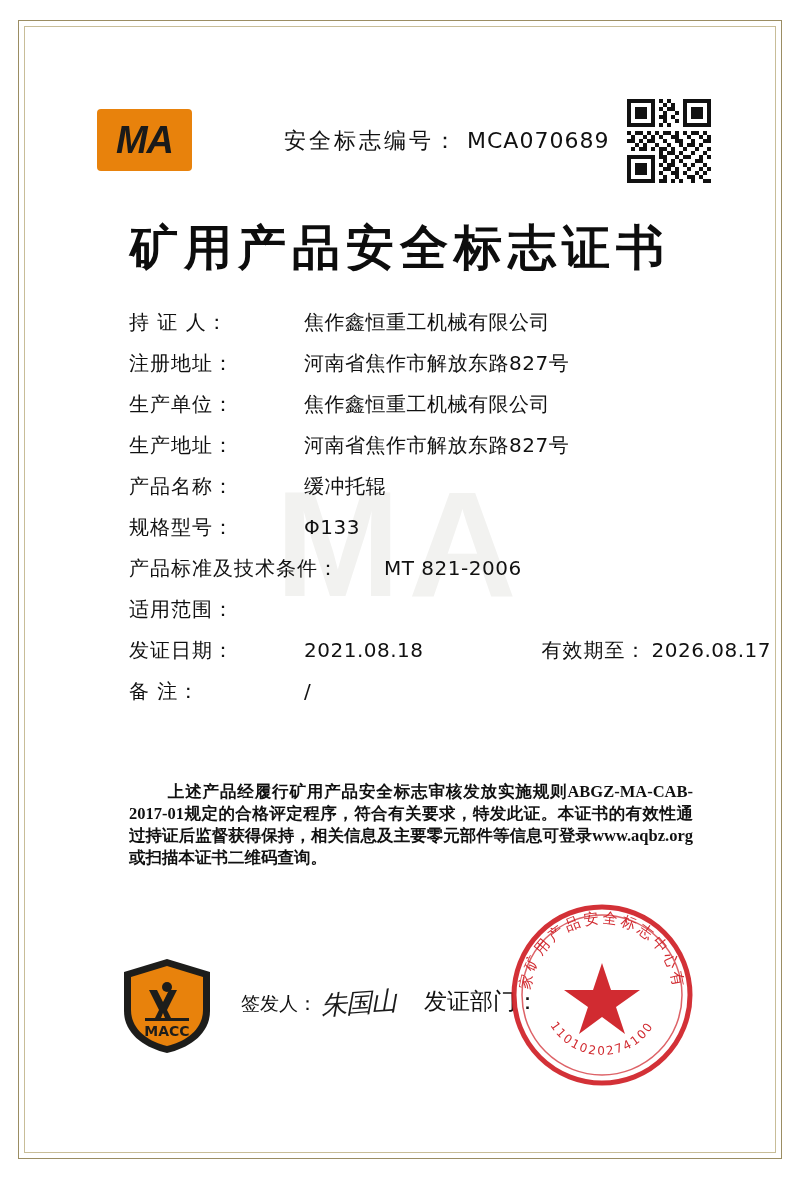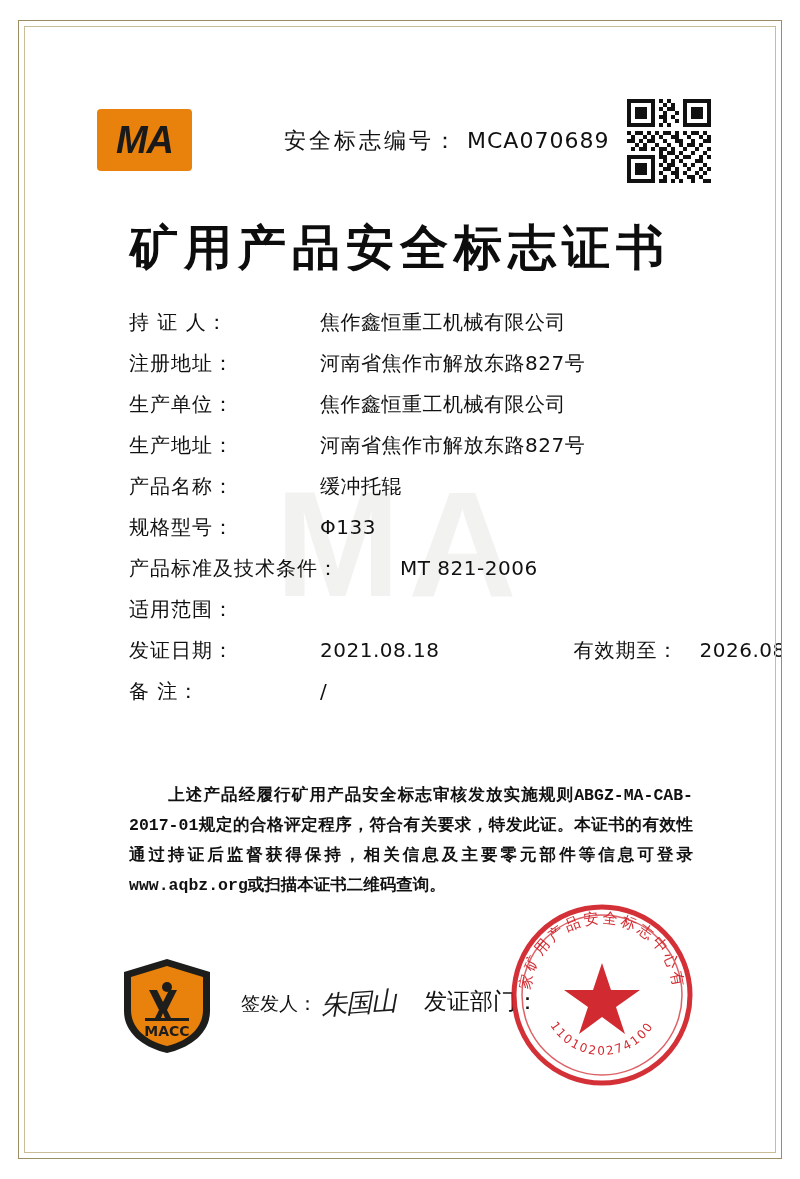--- a/index.html
+++ b/index.html
@@ -76,32 +76,31 @@
     position:absolute;left:0;right:0;top:195px;text-align:center;
     font-size:48px;font-weight:bold;color:#0d0d0d;letter-spacing:6px;
     font-family:"DejaVu Sans", sans-serif;
   }
 
   .fields{position:absolute;left:110px;top:288px;right:90px;}
   .field{
     display:flex;align-items:baseline;margin-bottom:14px;
     font-size:20px;color:#111;
     font-family:"DejaVu Sans", sans-serif;
-    gap:16px;
   }
   .field .f-label{
     width:175px;flex:none;letter-spacing:1px;font-weight:500;
   }
   .field .f-value{font-weight:500;letter-spacing:0.5px;}
   .field .f-label2{margin-left:118px;width:110px;flex:none;letter-spacing:1px;}
 
   .paragraph{
     position:absolute;left:110px;right:88px;top:760px;
-    font-size:16.5px;line-height:30px;color:#111;text-align:justify;
-    font-family:Liberation Mono, monospace;font-weight:bold;
+    font-size:16.5px;line-height:22px;color:#111;text-align:justify;
+    font-family:Liberation Serif, serif;font-weight:bold;
   }
   .paragraph .indent{display:inline-block;width:38px;}
 
   
   .macc{
     position:absolute;left:100px;top:935px;width:96px;height:100px;
   }
   .sign-row{
     position:absolute;left:222px;top:965px;
     font-size:19px;color:#111;font-family:"DejaVu Sans", sans-serif;

